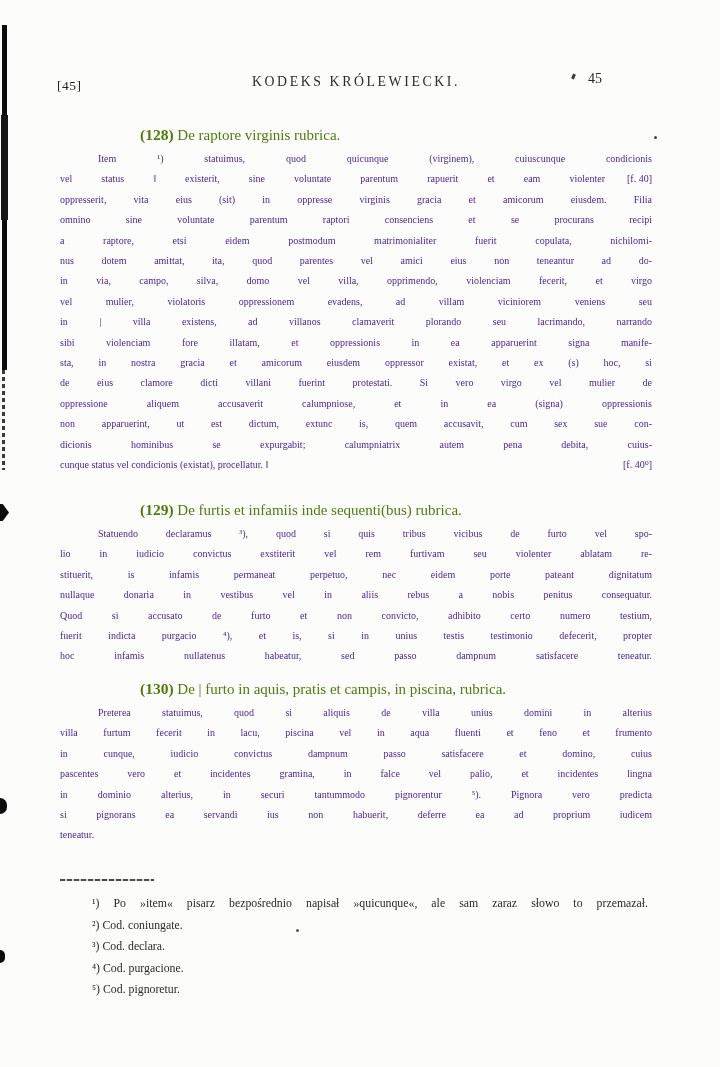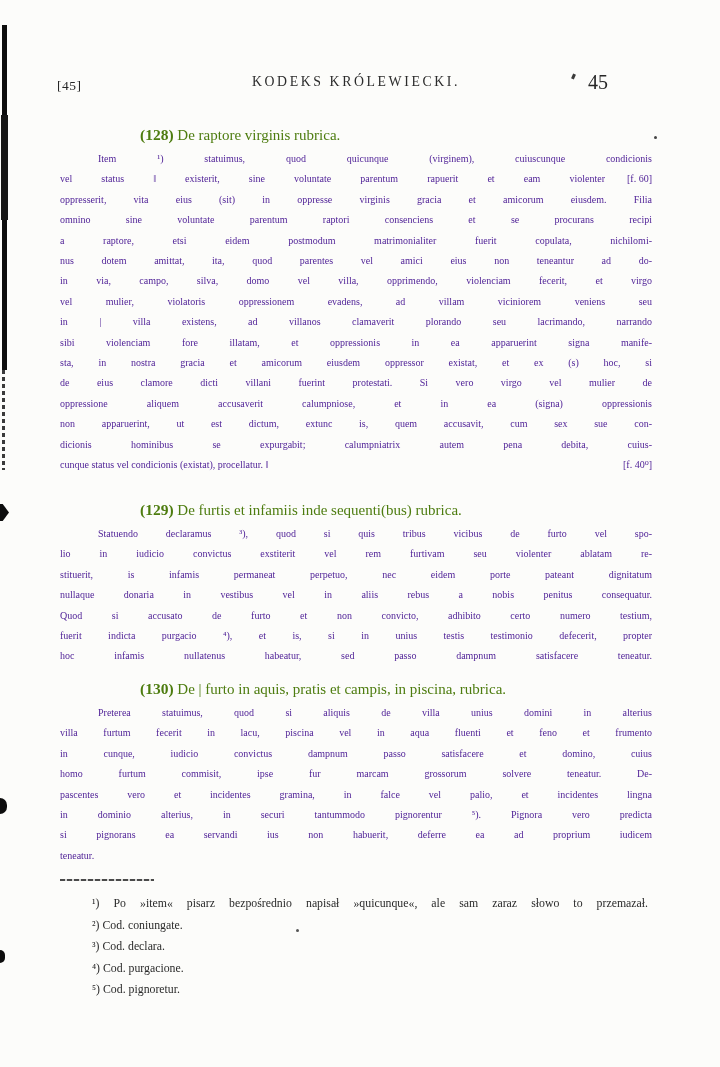--- a/index.html
+++ b/index.html
@@ -5,21 +5,21 @@
   html,body{margin:0;padding:0;background:#e8e8e6;}
   .page{
     position:relative;width:720px;height:1067px;margin:0 auto;
     background:#fcfcfa;color:#262626;overflow:hidden;
     font-family:"Liberation Serif","DejaVu Serif",serif;
   }
   
   #hdr-folio{position:absolute;left:57px;top:78px;font-size:13.5px;letter-spacing:.5px;}
   #hdr-title{position:absolute;left:60px;top:74px;width:592px;text-align:center;
              font-size:13.8px;letter-spacing:2.6px;color:#2b2b2b;}
-  #hdr-page{position:absolute;left:588px;top:71px;font-size:20px;}
+  #hdr-page{position:absolute;left:588px;top:71px;font-size:14px;}
   
   .rubric{position:absolute;left:140px;font-size:15px;white-space:nowrap;color:#4d7c0f;}
   .rubric .rnum{font-weight:bold;font-size:15.5px;}
   #h128{top:126px;} #h129{top:501px;} #h130{top:680px;}
   
   .par{position:absolute;left:60px;width:592px;font-size:10px;line-height:20.4px;
        color:#4c1d95;}
   #p128{top:149px;} #p129{top:524px;} #p130{top:703px;}
   .par .line{text-align:justify;text-align-last:justify;}
   .par .line:first-child{padding-left:38px;}
@@ -68,21 +68,21 @@
   <div id="hdr-page">45</div>
 
   <div class="rubric" id="h128">
     <span class="rnum">(128)</span>
     <span class="rtext">De raptore virginis rubrica.</span>
   </div>
   <div class="par" id="p128" data-last-full="true">
       <div class="line">Item ¹) statuimus, quod quicunque (virginem), cuiuscunque condicionis</div>
       <div class="line split">
         <span class="l stretch">vel status ‖ existerit, sine voluntate parentum rapuerit et eam violenter</span>
-        <span class="r">[f. 60]</span>
+        <span class="r">[f. 40]</span>
       </div>
       <div class="line">oppresserit, vita eius (sit) in oppresse virginis gracia et amicorum eiusdem. Filia</div>
       <div class="line">omnino sine voluntate parentum raptori consenciens et se procurans recipi</div>
       <div class="line">a raptore, etsi eidem postmodum matrimonialiter fuerit copulata, nichilomi-</div>
       <div class="line">nus dotem amittat, ita, quod parentes vel amici eius non teneantur ad do-</div>
       <div class="line">in via, campo, silva, domo vel villa, opprimendo, violenciam fecerit, et virgo</div>
       <div class="line">vel mulier, violatoris oppressionem evadens, ad villam viciniorem veniens seu</div>
       <div class="line">in | villa existens, ad villanos clamaverit plorando seu lacrimando, narrando</div>
       <div class="line">sibi violenciam fore illatam, et oppressionis in ea apparuerint signa manife-</div>
       <div class="line">sta, in nostra gracia et amicorum eiusdem oppressor existat, et ex (s) hoc, si</div>
@@ -111,21 +111,20 @@
     </div>
 
   <div class="rubric" id="h130">
     <span class="rnum">(130)</span>
     <span class="rtext">De | furto in aquis, pratis et campis, in piscina, rubrica.</span>
   </div>
   <div class="par" id="p130" data-last-full="false">
       <div class="line">Preterea statuimus, quod si aliquis de villa unius domini in alterius</div>
       <div class="line">villa furtum fecerit in lacu, piscina vel in aqua fluenti et feno et frumento</div>
       <div class="line">in cunque, iudicio convictus dampnum passo satisfacere et domino, cuius</div>
-      <div class="line">homo furtum commisit, ipse fur marcam grossorum solvere teneatur.  De-</div>
       <div class="line">pascentes vero et incidentes gramina, in falce vel palio, et incidentes lingna</div>
       <div class="line">in dominio alterius, in securi tantummodo pignorentur ⁵). Pignora vero predicta</div>
       <div class="line">si pignorans ea servandi ius non habuerit, deferre ea ad proprium iudicem</div>
       <div class="line">teneatur.</div>
     </div>
 
   <div id="fn-rule"></div>
   <div id="footnotes">
       <div class="line">¹) Po »item« pisarz bezpośrednio napisał »quicunque«, ale sam zaraz słowo to przemazał.</div>
       <div class="line">²) Cod. coniungate.</div>

